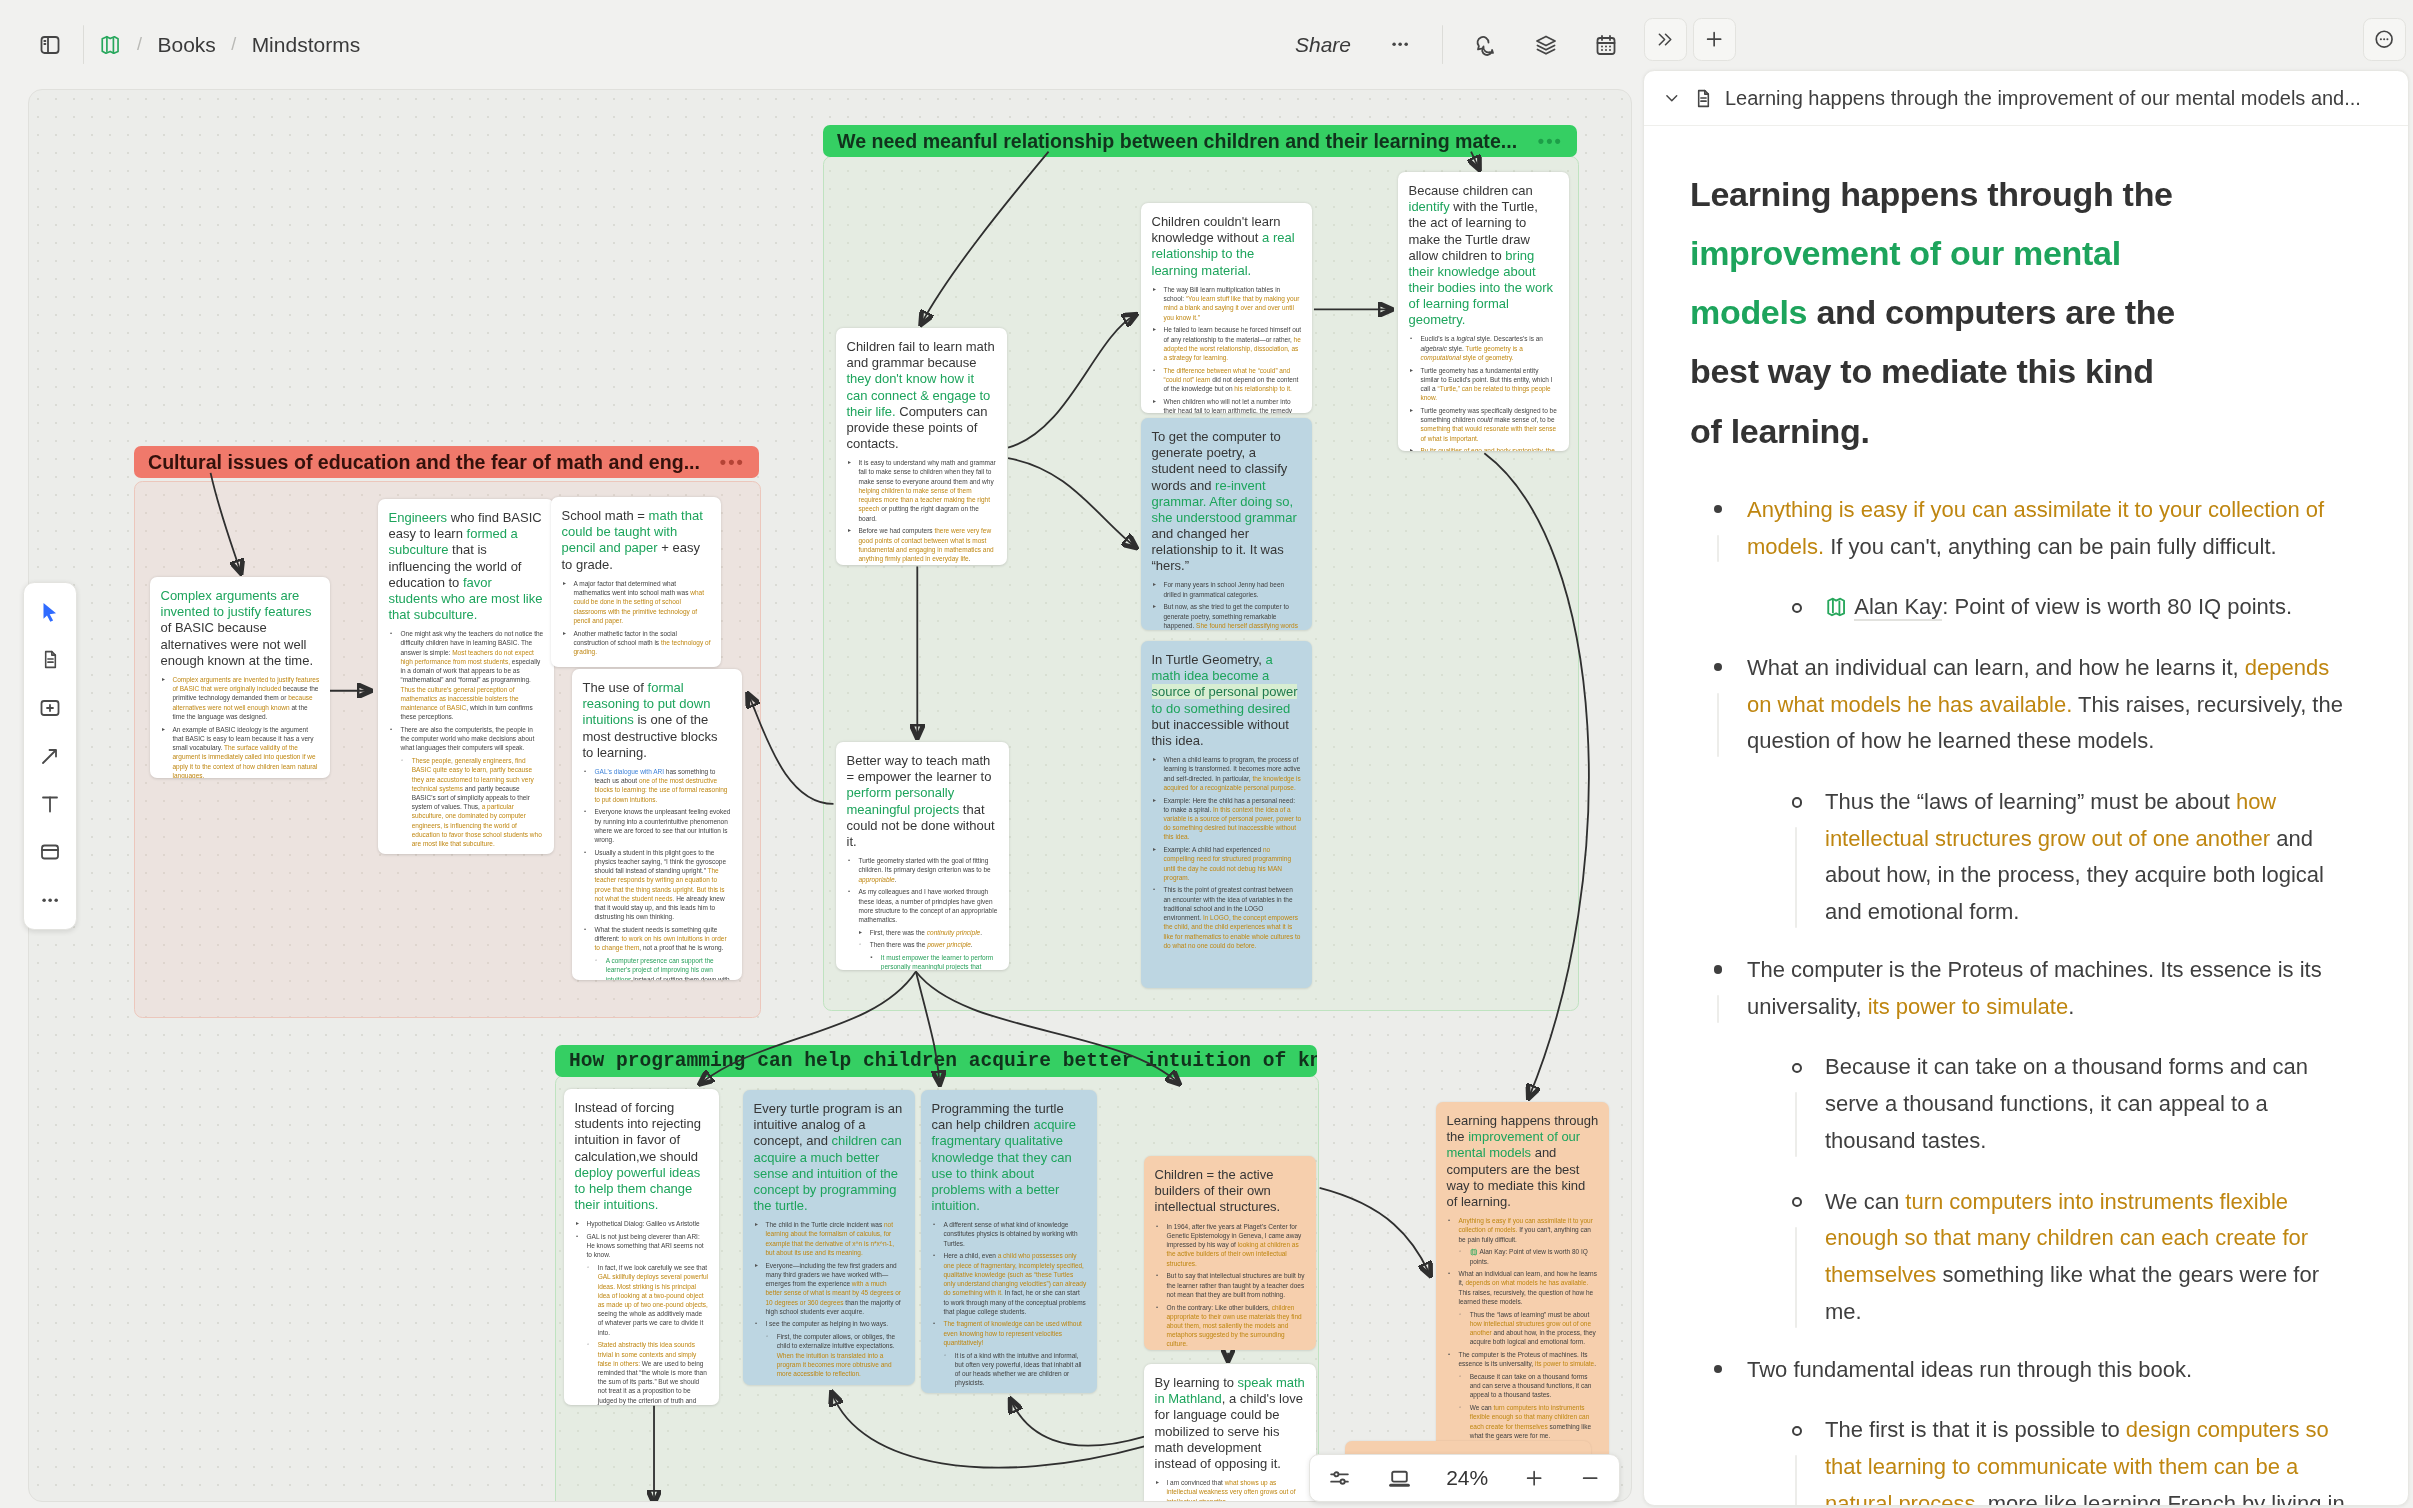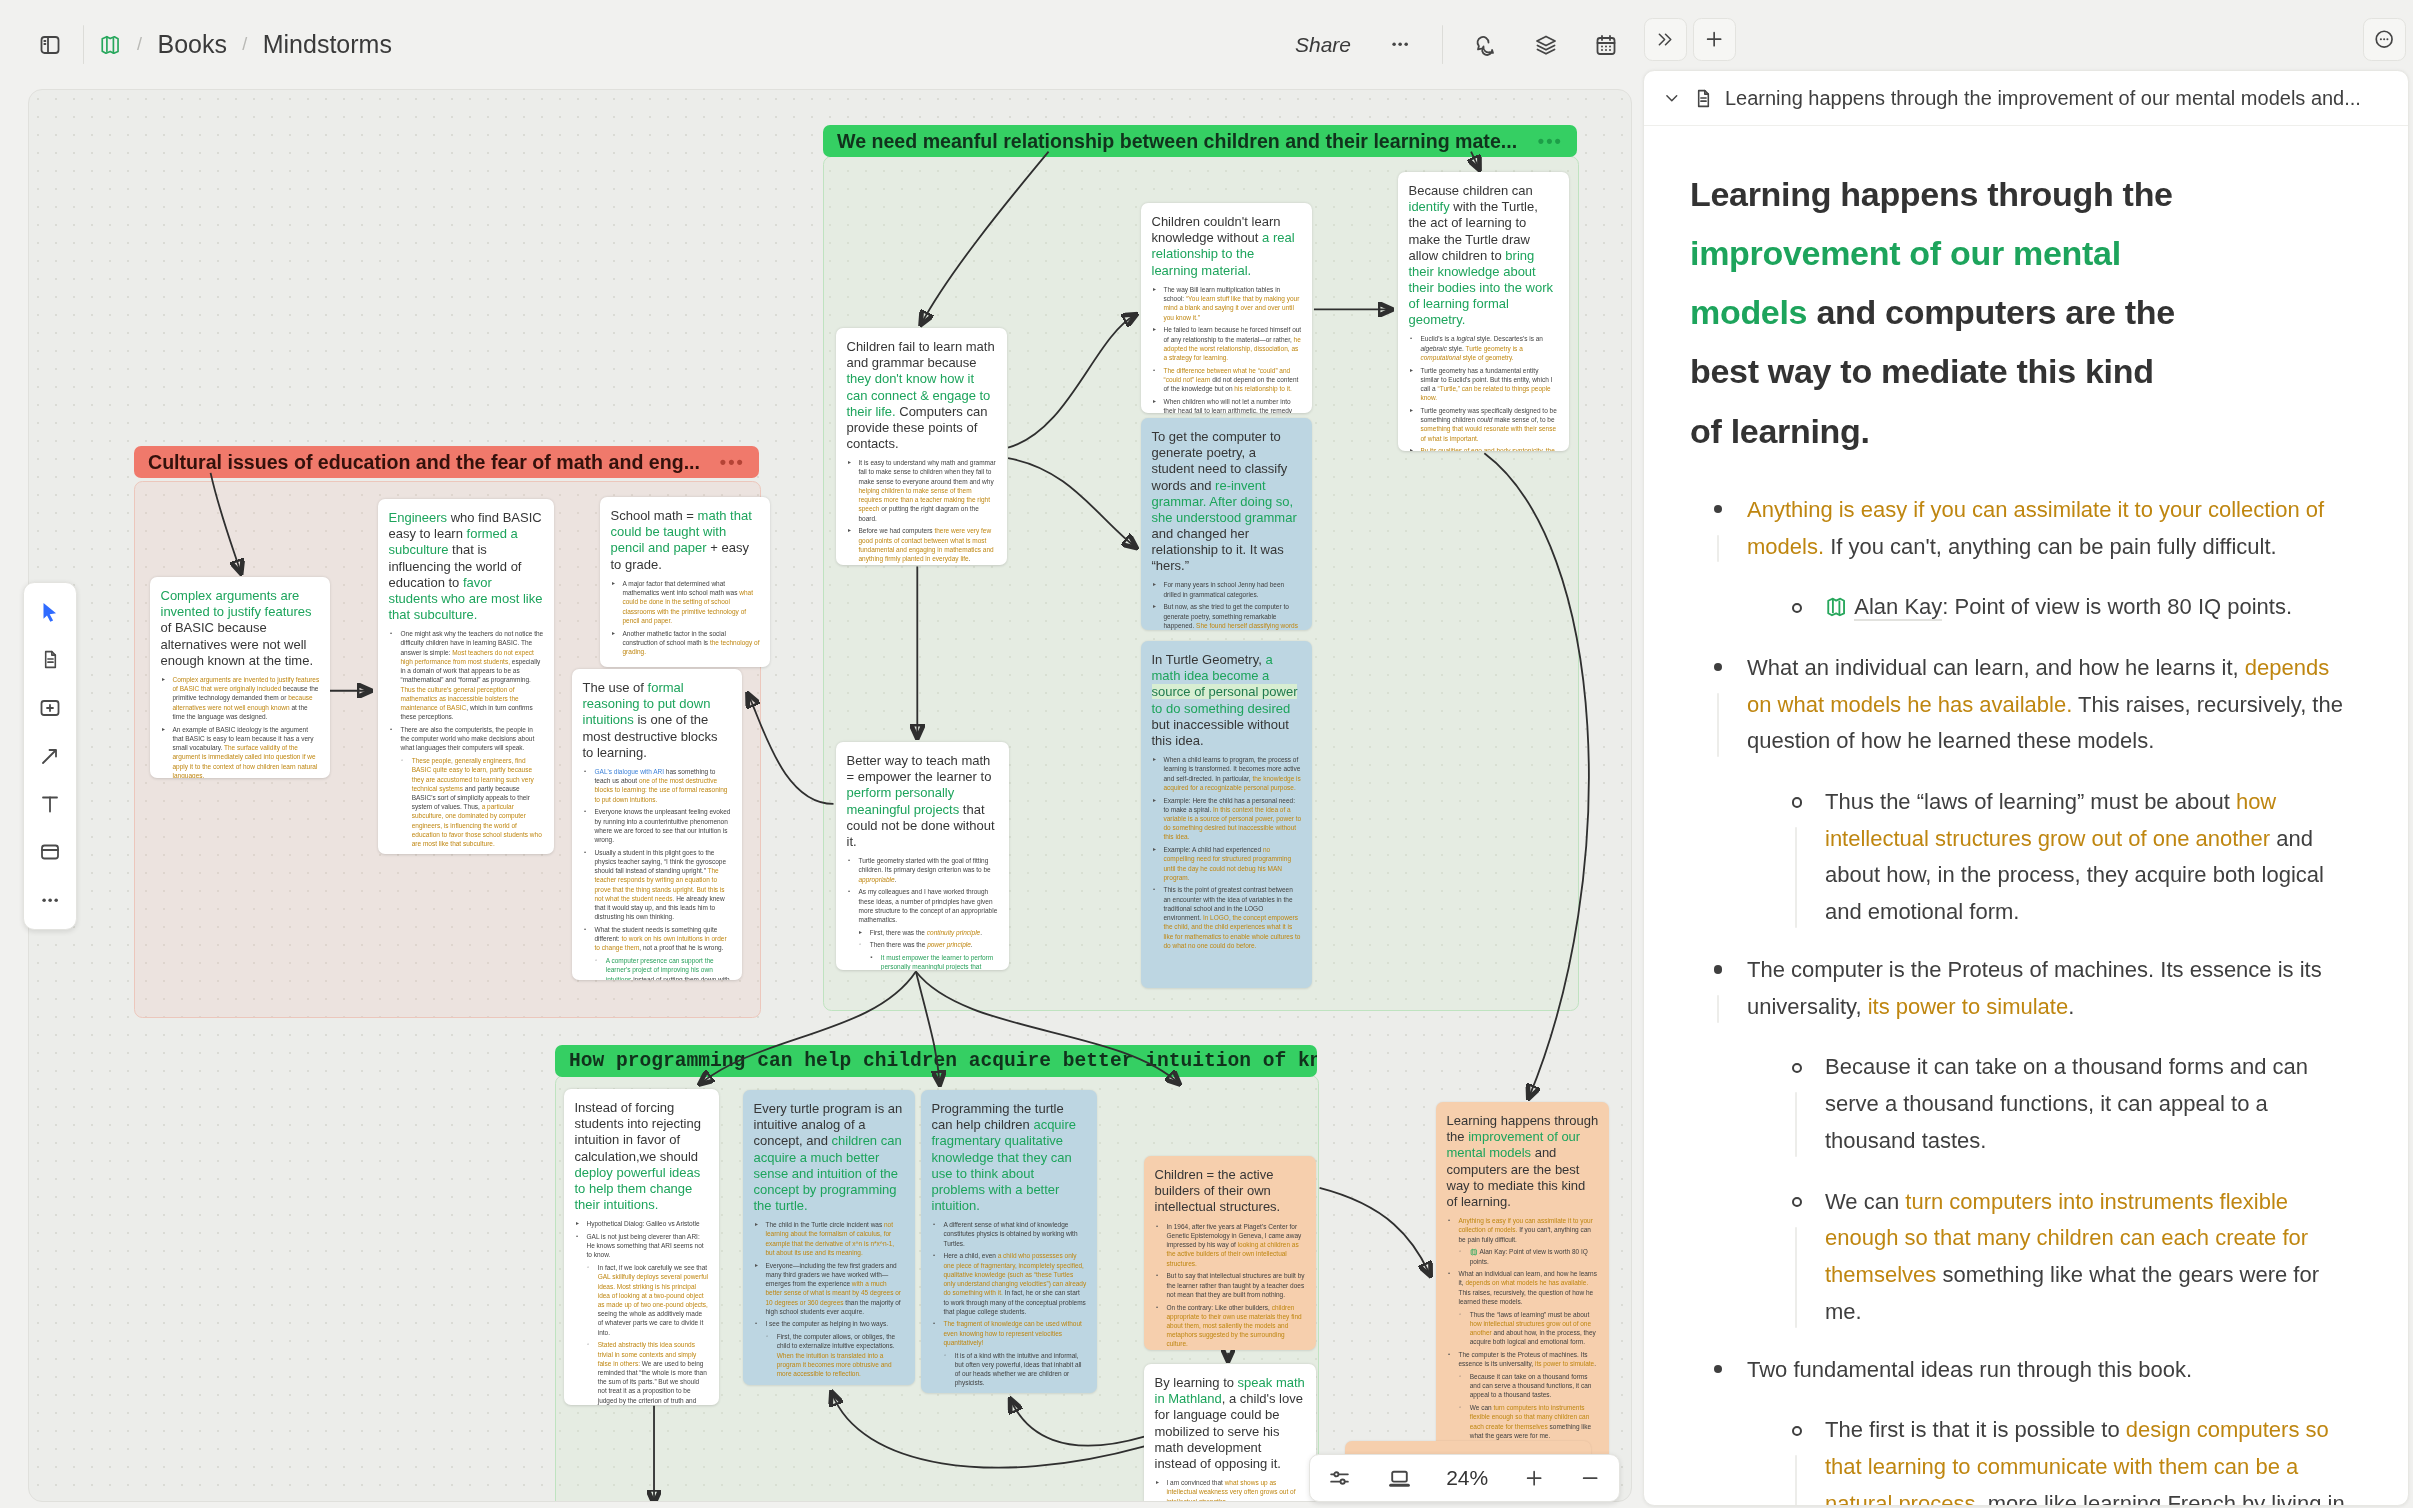--- a/index.html
+++ b/index.html
@@ -2,21 +2,21 @@
 <html style="font-size:11.2px"><head>
 <meta charset="utf-8">
 <style>
   html,body{margin:0;padding:0;background:#f1f1ef;font-family:"Liberation Sans",sans-serif;-webkit-font-smoothing:antialiased;}
   #app{position:relative;width:2413px;height:1508px;overflow:hidden;background:#f1f1ef;}
 
   
   .topbar{position:absolute;left:0;top:0;width:2413px;height:89px;}
   .tb-left{position:absolute;left:32px;top:0;height:89px;display:flex;align-items:center;gap:15.4px;}
   .tb-right{position:absolute;left:1288px;top:0;height:89px;display:flex;align-items:center;gap:25px;}
-  .crumb{font-size:25px;color:#3a3a3a;}
+  .crumb{font-size:21px;color:#3a3a3a;}
   .crumb-sep{font-size:18px;color:#b9b9b5;}
   .vdiv{width:1.4px;height:39px;background:#dcdcd8;border-radius:0.7px;}
   .icon{display:inline-flex;align-items:center;justify-content:center;color:#454545;}
   .icon svg{display:block;}
   .tb-btn{cursor:pointer;border-radius:7px;padding:5.6px;}
   .share{font-size:21px;color:#3a3a3a;padding:4.2px 7px;border-radius:7px;cursor:pointer;font-style:italic;}
 
   
   #canvas{position:absolute;left:28px;top:89px;width:1602px;height:1411px;background:#ecedea;
           border:0.7px solid #e0e0dc;border-radius:14px;overflow:hidden;
@@ -205,21 +205,21 @@
         <div class="cb lv1"><span class="cm">▸</span><span class="sg-o">Complex arguments are invented to justify features of BASIC that were originally included</span><span class="sg-p"> because the primitive technology demanded them or </span><span class="sg-o">because alternatives were not well enough known</span><span class="sg-p"> at the time the language was designed.</span></div>
         <div class="cb lv1"><span class="cm">▸</span><span class="sg-p">An example of BASIC ideology is the argument that BASIC is easy to learn because it has a very small vocabulary. </span><span class="sg-o">The surface validity of the argument is immediately called into question if we apply it to the context of how children learn natural languages.</span></div>
       </div>
       <div class="card white" style="left: 349px; top: 409px; width: 176px; height: 355px;">
         <div class="c-title"><span class="sg-g">Engineers</span><span class="sg-p"> who find BASIC easy to learn </span><span class="sg-g">formed a subculture</span><span class="sg-p"> that is influencing the world of education to </span><span class="sg-g">favor students who are most like that subculture.</span></div>
         <div class="cb lv1"><span class="cm">•</span><span class="sg-p">One might ask why the teachers do not notice the difficulty children have in learning BASIC. The answer is simple: </span><span class="sg-o">Most teachers do not expect high performance from most students,</span><span class="sg-p"> especially in a domain of work that appears to be as “mathematical” and “formal” as programming. </span><span class="sg-o">Thus the culture's general perception of mathematics as inaccessible bolsters the maintenance of BASIC</span><span class="sg-p">, which in turn confirms these perceptions.</span></div>
         <div class="cb lv1"><span class="cm">•</span><span class="sg-p">There are also the computerists, the people in the computer world who make decisions about what languages their computers will speak.</span></div>
         <div class="cb lv2"><span class="cm">◦</span><span class="sg-o">These people, generally engineers, find BASIC quite easy to learn, partly because they are accustomed to learning such very technical systems</span><span class="sg-p"> and partly because BASIC's sort of simplicity appeals to their system of values. Thus, </span><span class="sg-o">a particular subculture, one dominated by computer engineers, is influencing the world of education to favor those school students who are most like that subculture.</span></div>
         <div class="cb lv1"><span class="cm">•</span><span class="sg-p">The process is tacit, unintentional: It has never been publicly articulated, let alone evaluated. In all of these ways, </span></div>
       </div>
-      <div class="card white" style="left: 571px; top: 407px; width: 170px; height: 170px;">
+      <div class="card white" style="left: 522px; top: 407px; width: 170px; height: 170px;">
         <div class="c-title"><span class="sg-p">School math = </span><span class="sg-g">math that could be taught with pencil and paper</span><span class="sg-p"> + easy to grade.</span></div>
         <div class="cb lv1"><span class="cm">▸</span><span class="sg-p">A major factor that determined what mathematics went into school math was </span><span class="sg-o">what could be done in the setting of school classrooms with the primitive technology of pencil and paper.</span></div>
         <div class="cb lv1"><span class="cm">▸</span><span class="sg-p">Another mathetic factor in the social construction of school math is </span><span class="sg-o">the technology of grading.</span></div>
       </div>
       <div class="card white" style="left: 543px; top: 579px; width: 170px; height: 311px;">
         <div class="c-title"><span class="sg-p">The use of </span><span class="sg-g">formal reasoning to put down intuitions</span><span class="sg-p"> is one of the most destructive blocks to learning.</span></div>
         <div class="cb lv1"><span class="cm">•</span><span class="sg-b">GAL's dialogue with ARI</span><span class="sg-p"> has something to teach us about </span><span class="sg-o">one of the most destructive blocks to learning: the use of formal reasoning to put down intuitions.</span></div>
         <div class="cb lv1"><span class="cm">•</span><span class="sg-p">Everyone knows the unpleasant feeling evoked by running into a counterintuitive phenomenon where we are forced to see that our intuition is wrong.</span></div>
         <div class="cb lv1"><span class="cm">•</span><span class="sg-p">Usually a student in this plight goes to the physics teacher saying, “I think the gyroscope should fall instead of standing upright.” </span><span class="sg-o">The teacher responds by writing an equation to prove that the thing stands upright. But this is not what the student needs. </span><span class="sg-p">He already knew that it would stay up, and this leads him to distrusting his own thinking.</span></div>
         <div class="cb lv1"><span class="cm">•</span><span class="sg-p">What the student needs is something quite different: </span><span class="sg-o">to work on his own intuitions in order to change them</span><span class="sg-p">, not a proof that he is wrong.</span></div>

